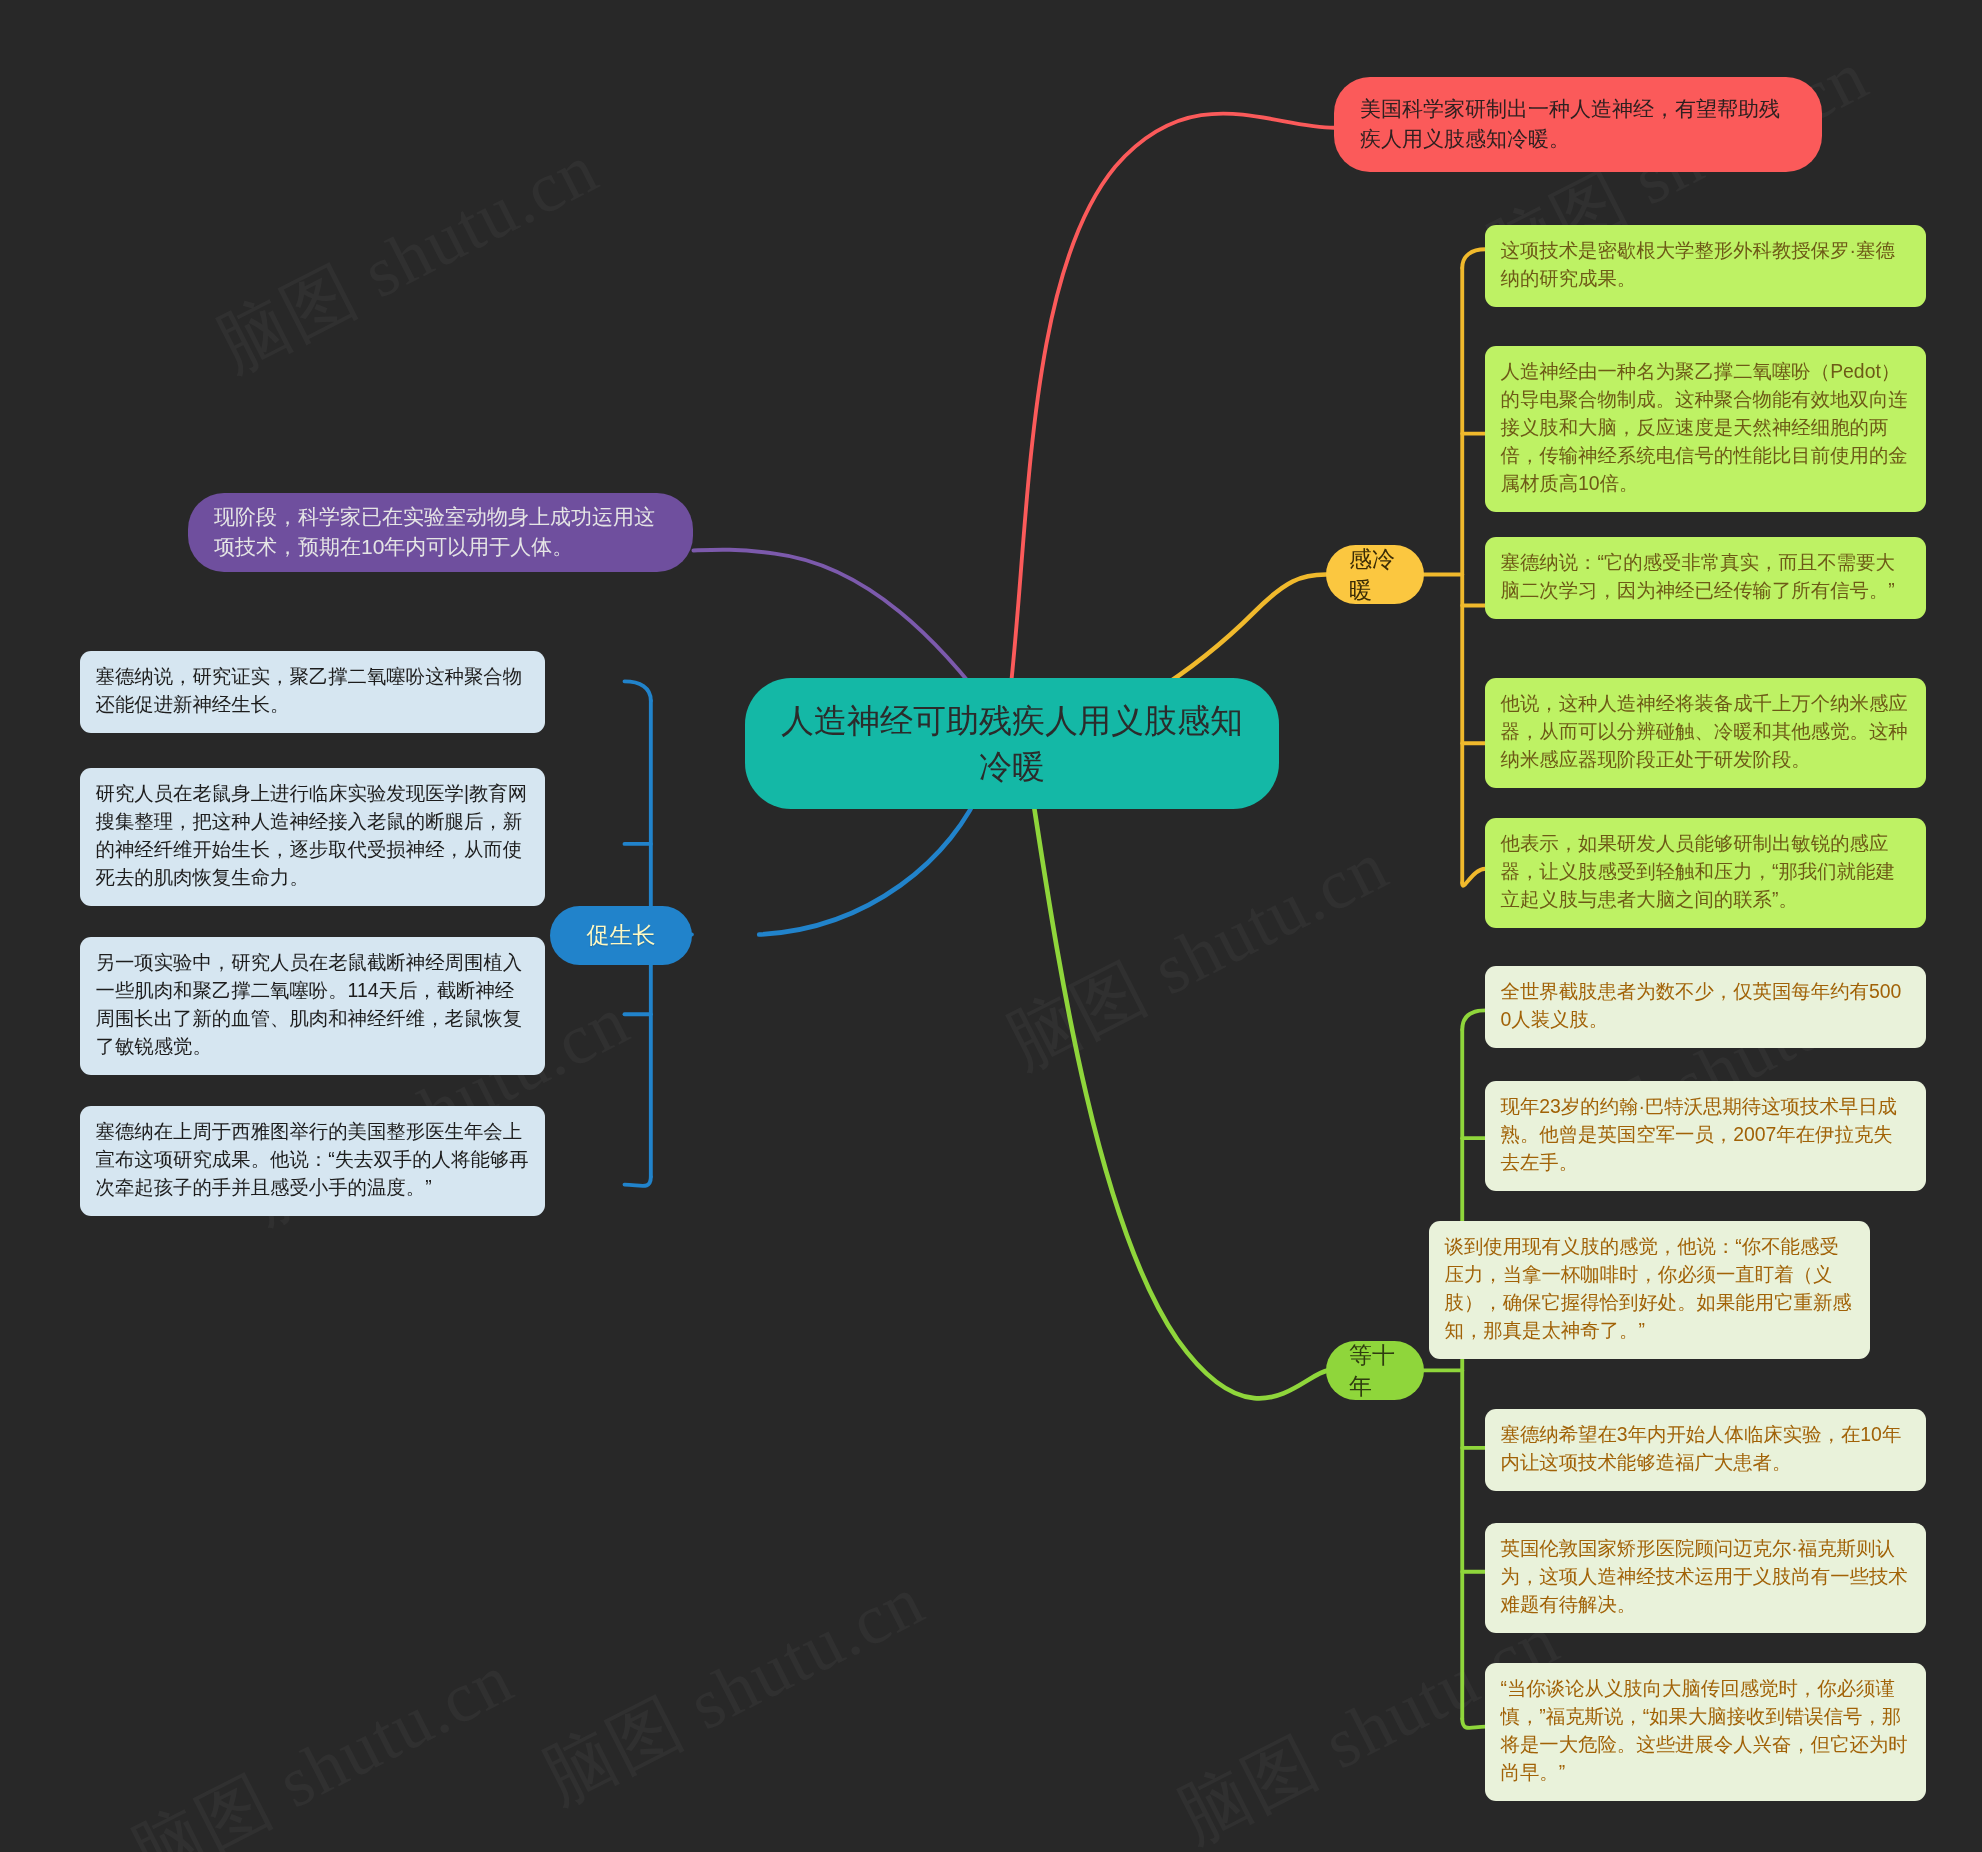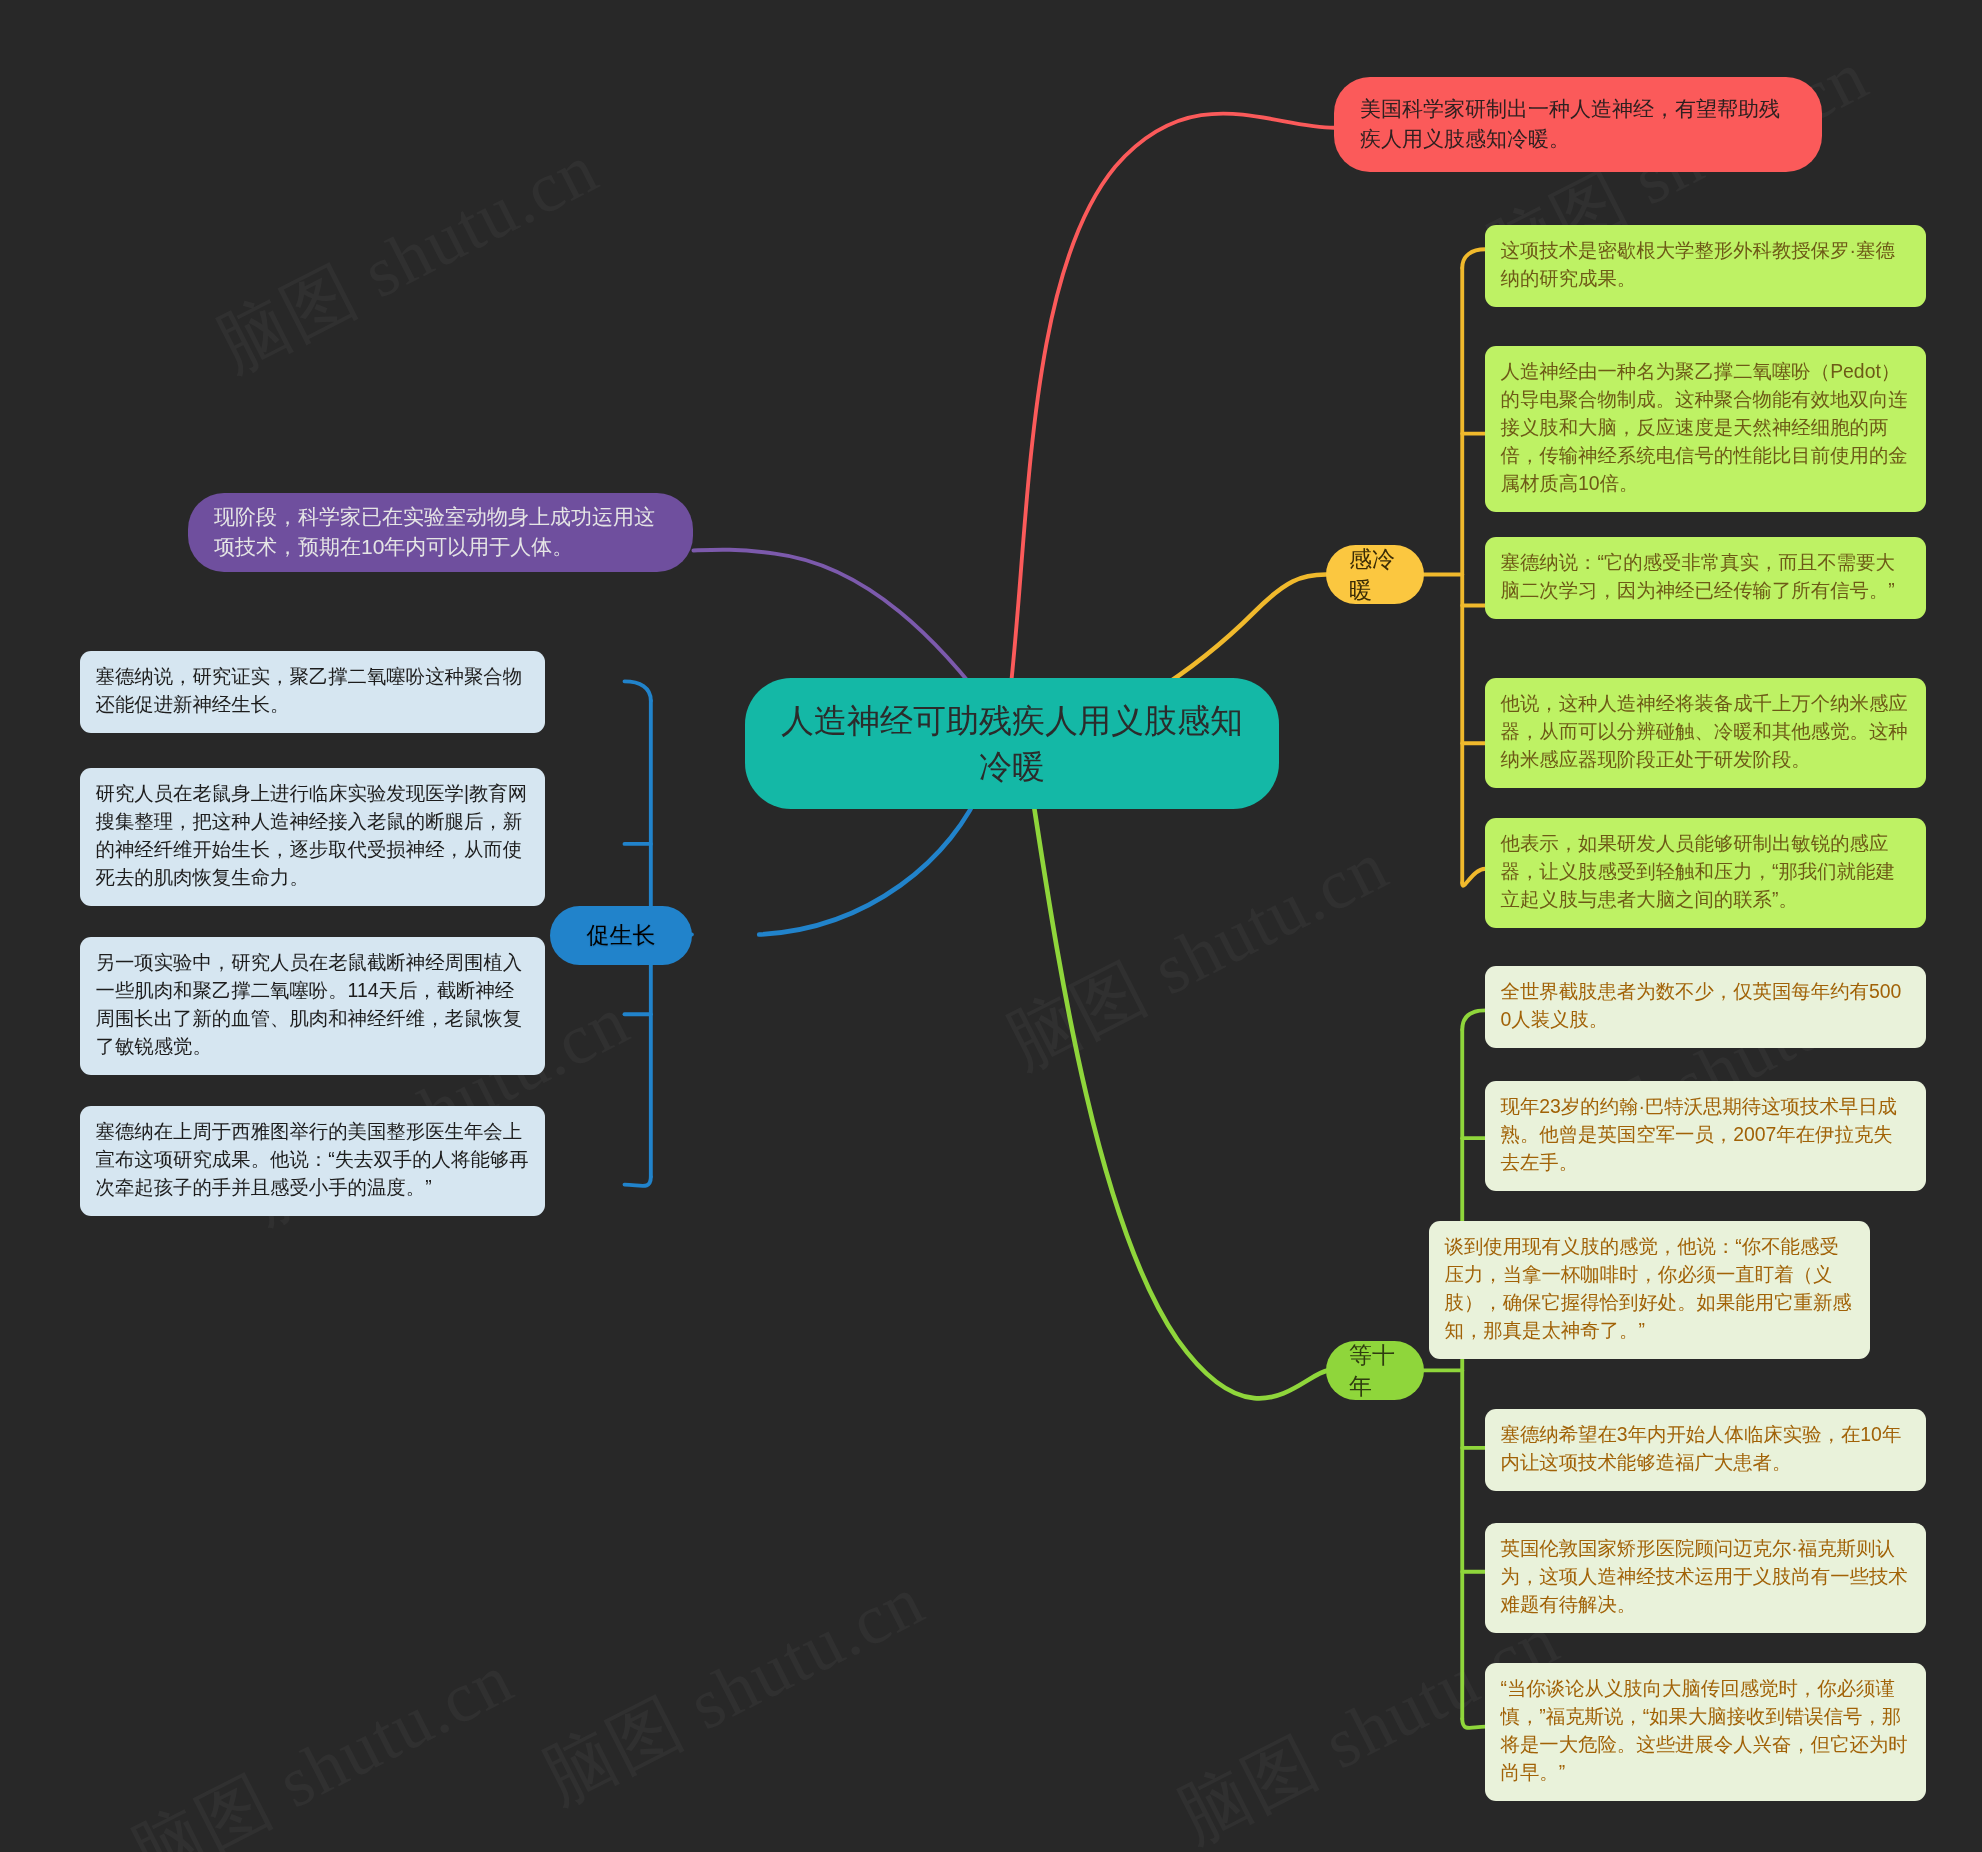--- a/index.html
+++ b/index.html
@@ -88,21 +88,21 @@
     border-radius: 36px;
     font-size: 21px;
     line-height: 1.45;
     padding: 9px 26px;
   }
 
   
   .pill {
     border-radius: 31px;
     font-size: 23px;
-    color: #000000;
+    color: #fef9c3;
     padding: 11px 23px;
     justify-content: center;
     text-shadow: 0 0.8px 1.5px rgba(0,0,0,0.18);
   }
   .pill-blue   { background: #2183CB; }
   .pill-amber  { background: #FBC740; color:#3a2c06; text-shadow:none; }
   .pill-green  { background: #8FD63B; color:#2f3b10; text-shadow:none; }
 
   
   .card {

